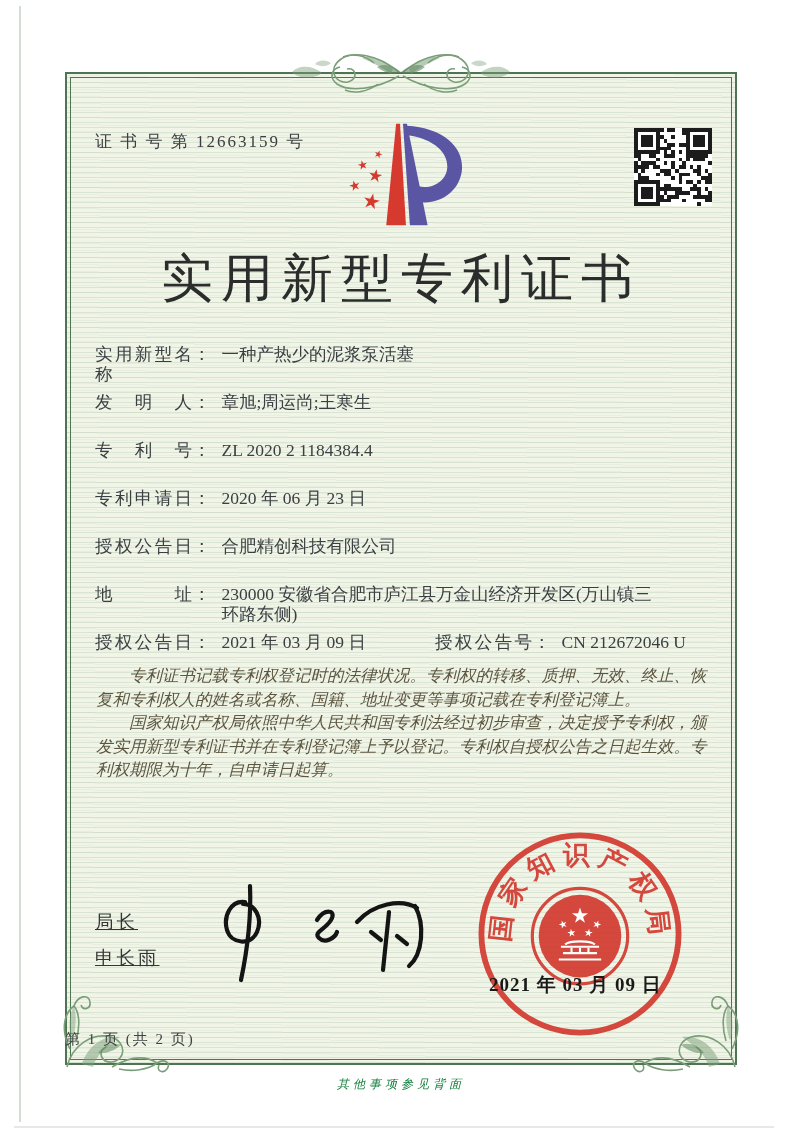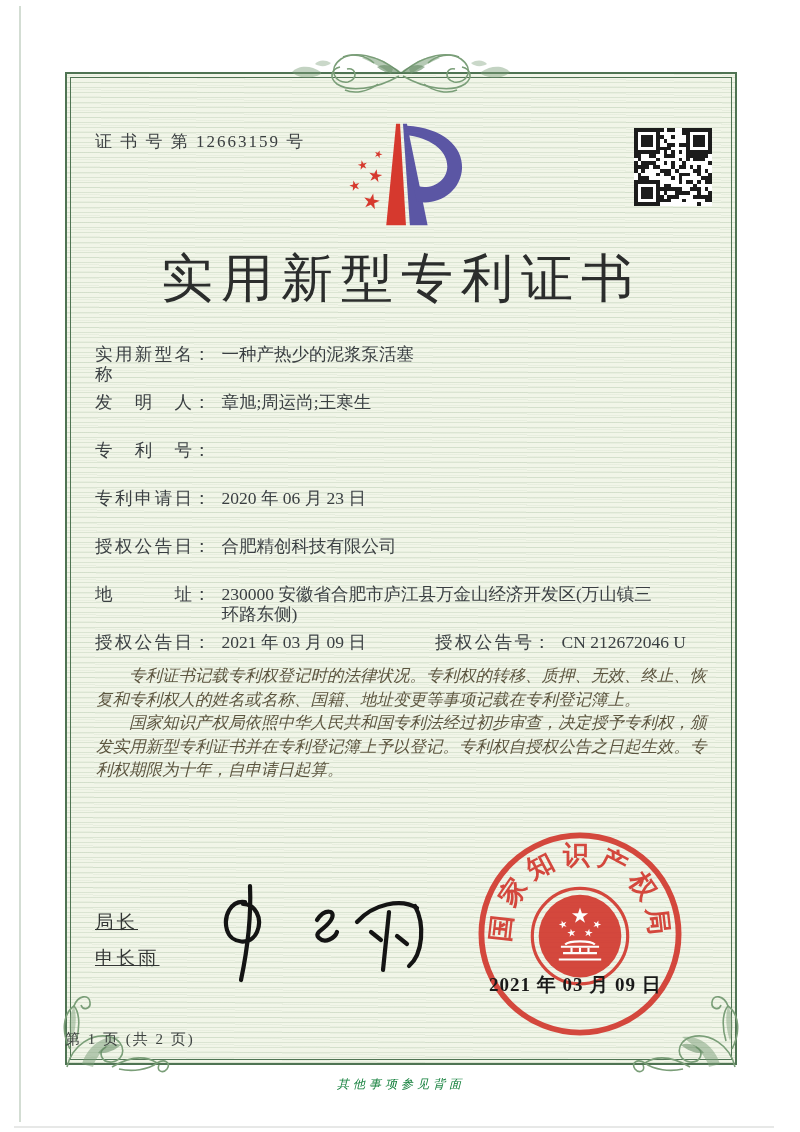--- a/index.html
+++ b/index.html
@@ -371,20 +371,21 @@
       <span class="fvalue">一种产热少的泥浆泵活塞</span>
     </div>
     <div class="frow">
       <span class="flabel">发明人</span>
         <span class="colon">：</span>
       <span class="fvalue">章旭;周运尚;王寒生</span>
     </div>
     <div class="frow">
       <span class="flabel">专利号</span>
         <span class="colon">：</span>
+      <span class="fvalue">ZL 2020 2 1184384.4</span>
     </div>
     <div class="frow">
       <span class="flabel">专利申请日</span>
         <span class="colon">：</span>
       <span class="fvalue">2020 年 06 月 23 日</span>
     </div>
     <div class="frow">
       <span class="flabel">授权公告日</span>
         <span class="colon">：</span>
       <span class="fvalue">合肥精创科技有限公司</span>

